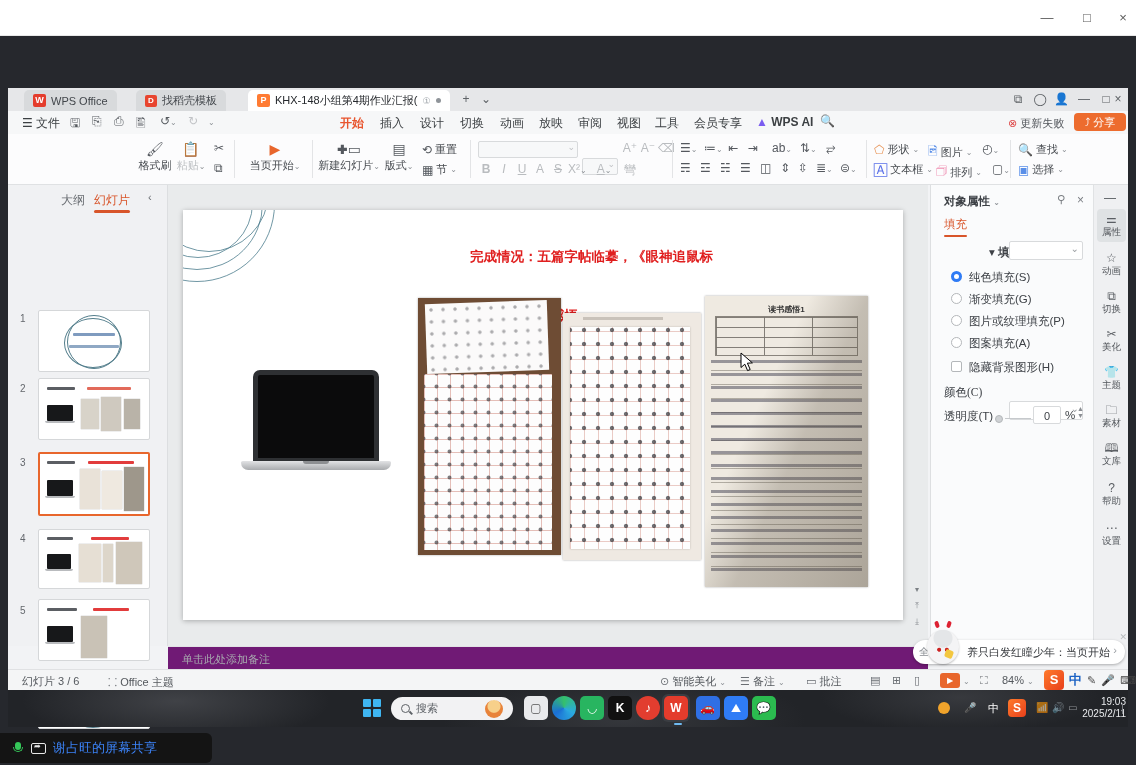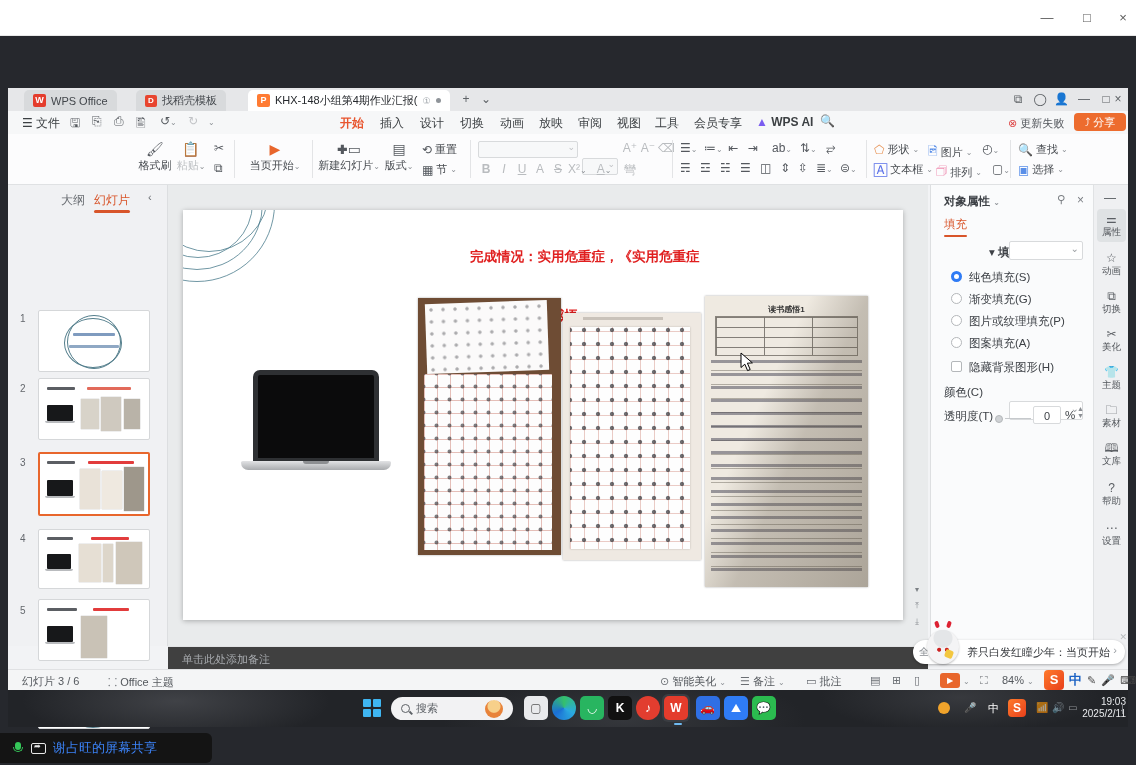--- a/index.html
+++ b/index.html
@@ -116,21 +116,21 @@
   .pcombo { height:19px; border:1px solid #d8dadc; border-radius:2px; background:#fff; position:relative; }
   .pcombo:after { content:"⌄"; position:absolute; right:3px; top:1px; font-size:10px; color:#9b9ea2; }
 
   
   #dock { left:1085px; top:97px; width:35px; height:461px; background:#eff0f2; border-left:1px solid #e0e2e4; }
   .dockitem { left:3px; width:29px; text-align:center; font-size:9.5px; color:#53575c; }
   .dockitem .dic { display:block; font-size:12px; line-height:14px; color:#5a5e63; }
   .dockitem.sel { background:#dfe2e4; border-radius:4px; }
 
   
-  #notesbar { left:160px; top:558px; width:760px; height:23px; background:#404040; border-top:1px solid #e2e3e5; }
+  #notesbar { left:160px; top:558px; width:760px; height:23px; background:#701a75; border-top:1px solid #e2e3e5; }
   #statusbar { left:0; top:581px; width:1120px; height:21px; background:#f4f5f6; border-top:1px solid #e0e1e3; }
   .stext { font-size:11px; color:#54585d; }
   .sic { font-size:11px; color:#6a6e73; }
   .viewic { font-size:11px; color:#6a6e73; }
   #playbox { width:20px; height:15px; background:#e8662c; border-radius:3px; color:#fff; font-size:8px; text-align:center; line-height:15px; }
 
   
   .imeic { height:18px; display:flex; align-items:center; }
   #sogou { width:20px; height:20px; border-radius:4px; background:linear-gradient(135deg,#ff7a2b,#e8401c); color:#fff; font-weight:bold; font-size:13px; text-align:center; line-height:20px; }
 
@@ -401,21 +401,21 @@
       </div>
       <div class="ab" style="left:68px; top:550px; font-size:16px; color:#44484d;">+</div>
     </div>
 
     <div class="ab" id="canvasarea">
       <div class="ab" id="slide">
         <div class="spiral" style="left:-40px; top:-62px; width:110px; height:110px;"></div>
         <div class="spiral" style="left:-52px; top:-72px; width:132px; height:132px;"></div>
         <div class="spiral" style="left:-64px; top:-84px; width:156px; height:156px;"></div>
         <div class="spiral" style="left:-34px; top:-78px; width:120px; height:120px;"></div>
-        <div class="ab redline" style="top:38px;">完成情况：实用危重症，《实用危重症</div>
+        <div class="ab redline" style="top:38px;">完成情况：五篇字帖临摹，《眼神追鼠标</div>
         <div class="ab redline" style="top:57px;margin-top:40px;">护理学》读书感悟</div>
 
         <div class="ab" id="lap-screen"></div>
         <div class="ab" id="lap-base"></div>
         <div class="ab" id="lap-notch"></div>
 
         <div class="photo" id="photo1">
           <div class="pageA"></div>
           <div class="pageB"></div>
         </div>
@@ -448,21 +448,21 @@
       <div class="ab ptext" style="left:38px; top:85px;">纯色填充(S)</div>
       <div class="ab radio" style="left:20px; top:108px;"></div>
       <div class="ab ptext" style="left:38px; top:107px;">渐变填充(G)</div>
       <div class="ab radio" style="left:20px; top:130px;"></div>
       <div class="ab ptext" style="left:38px; top:129px;">图片或纹理填充(P)</div>
       <div class="ab radio" style="left:20px; top:152px;"></div>
       <div class="ab ptext" style="left:38px; top:151px;">图案填充(A)</div>
       <div class="ab chk" style="left:20px; top:176px;"></div>
       <div class="ab ptext" style="left:38px; top:175px;">隐藏背景图形(H)</div>
 
-      <div class="ab ptext" style="left:13px; top:200px;">颜色(C)</div>
+      <div class="ab ptext" style="left:13px; top:200px;font-family:Liberation Serif, serif;">颜色(C)</div>
       <div class="ab pcombo" style="left:78px; top:197px; width:74px;"></div>
 
       <div class="ab ptext" style="left:13px; top:224px;">透明度(T)</div>
       <div class="ab" style="left:64px; top:230px; width:8px; height:8px; border-radius:50%; background:#cfd2d5; border:1px solid #b4b7ba;"></div>
       <div class="ab" style="left:74px; top:233px; width:26px; height:1px; background:#c6c9cc;"></div>
       <div class="ab" style="left:102px; top:221px; width:28px; height:18px; border:1px solid #d8dadc; border-radius:2px; background:#fff; text-align:center; font-size:11px; color:#3d4146; line-height:18px;">0</div>
       <div class="ab ptext" style="left:134px; top:224px;">%</div>
       <div class="ab" style="left:146px; top:220px; font-size:7px; color:#8a8e93; line-height:7px;">▲<br>▼</div>
     </div>
 

